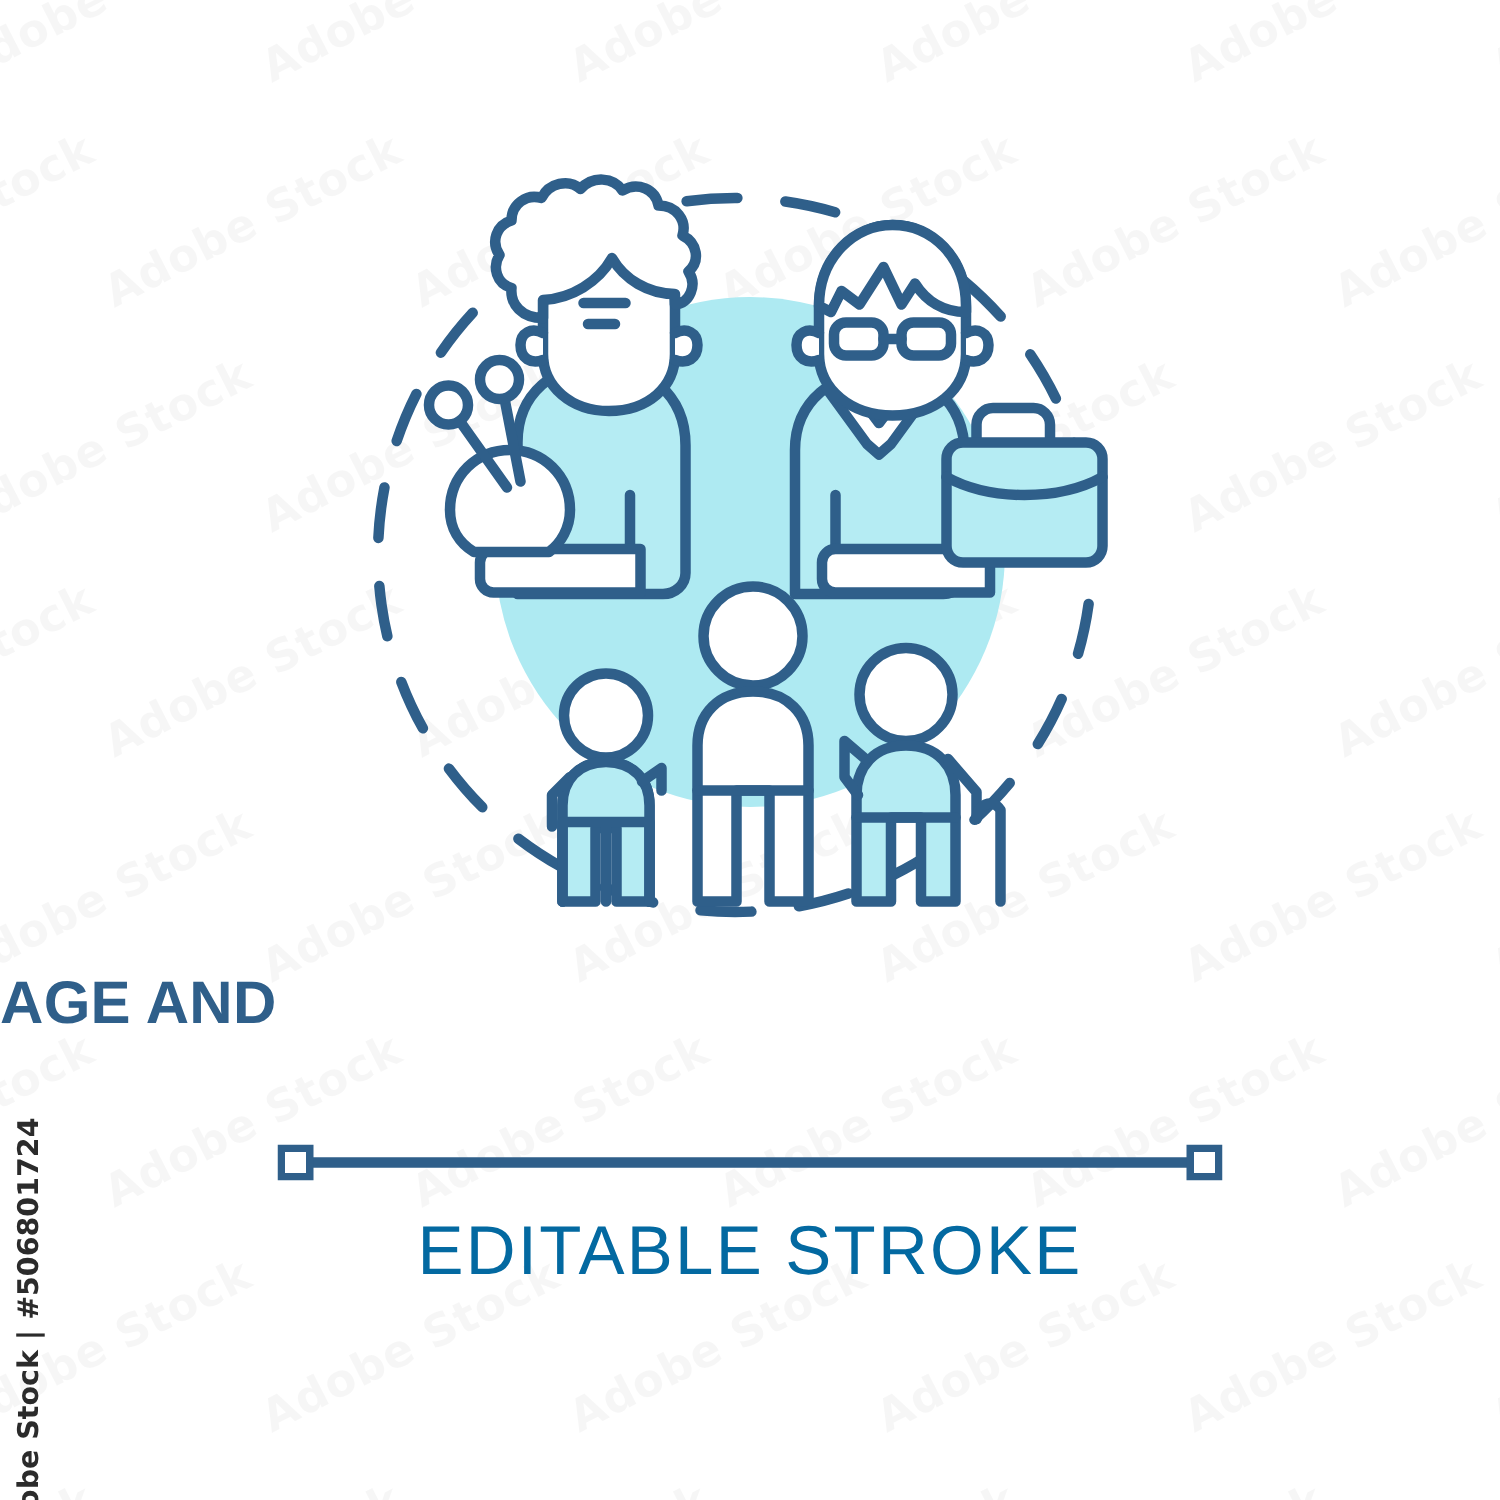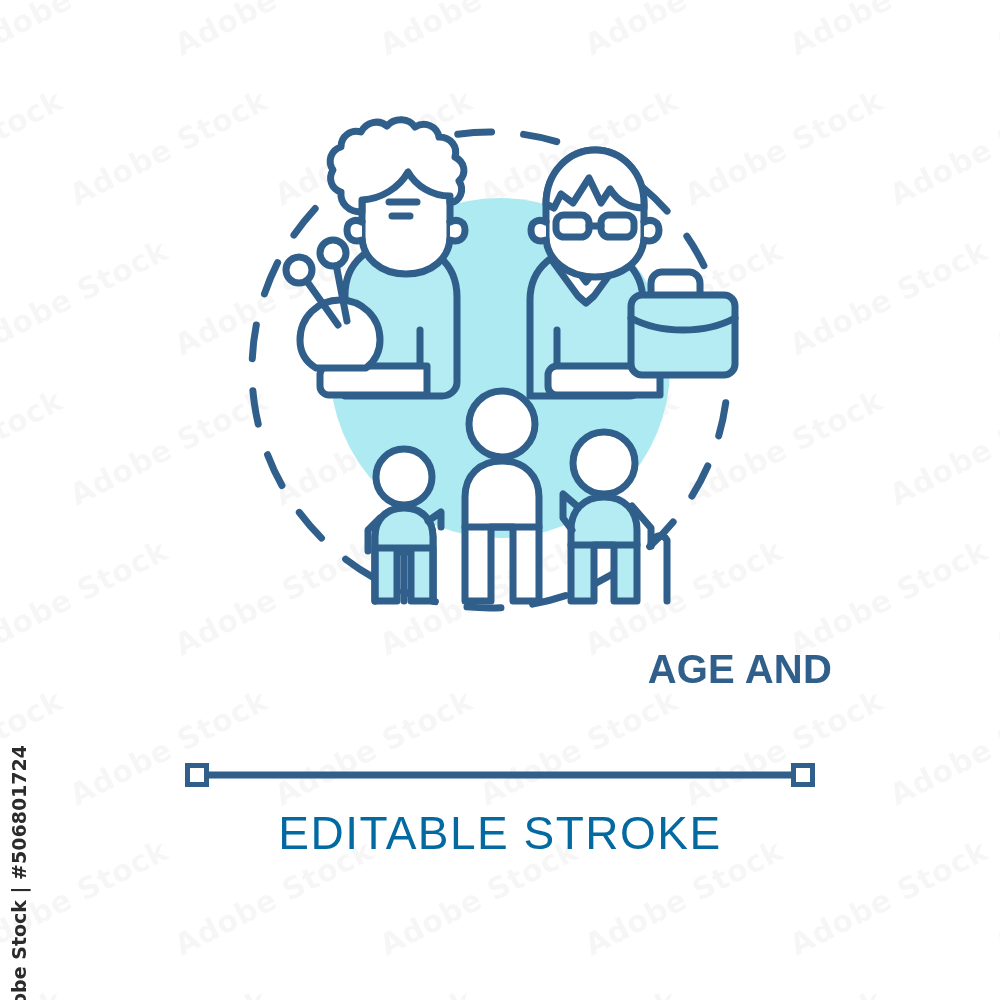--- a/index.html
+++ b/index.html
@@ -55,21 +55,21 @@
   }
   .illustration-wrap svg { display: block; }
 
   
   .caption {
     position: absolute;
     left: 0;
     top: 645px;
     width: 832px;
     z-index: 10;
-    text-align: right;
+    text-align: left;
   }
   .caption-line {
     font-family: "Liberation Sans", sans-serif;
     font-weight: 700;
     font-size: 40px;
     line-height: 48px;
     color: #2f5f8a;
     letter-spacing: 0.2px;
   }
 

